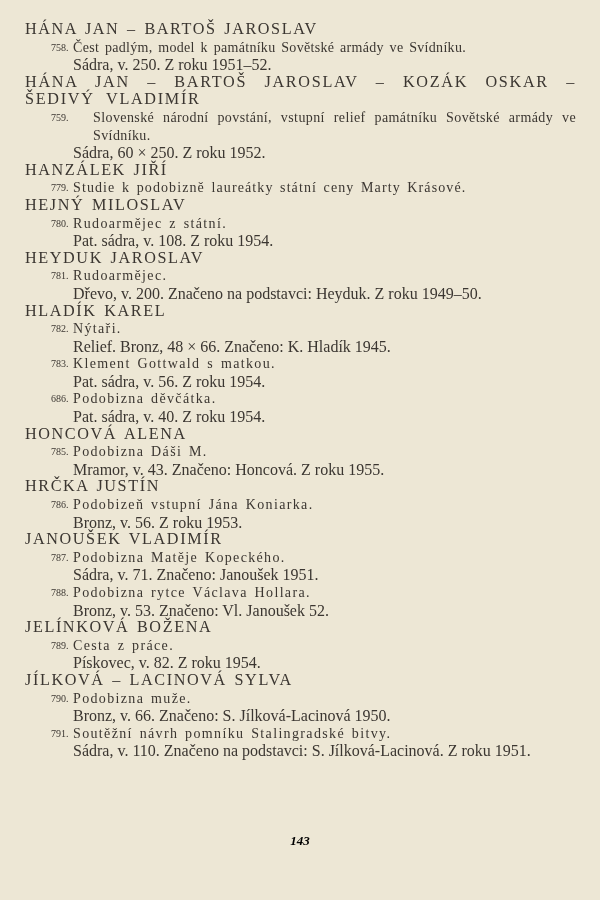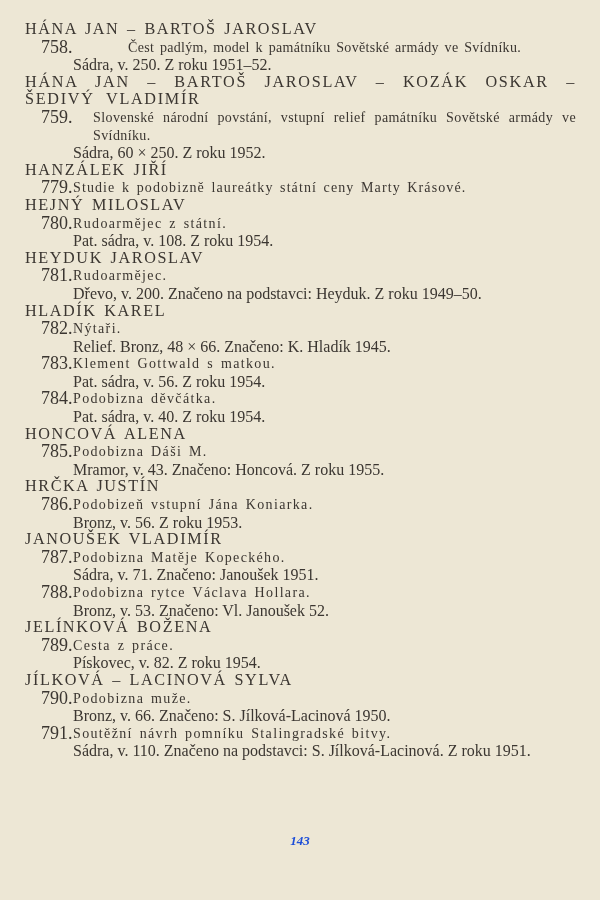--- a/index.html
+++ b/index.html
@@ -16,45 +16,45 @@
   .entry { margin:0; }
   .artist {
     font-size:16.2px; line-height:17.6px;
     letter-spacing:1.6px; word-spacing:2px;
     text-transform:uppercase;
     margin:0;
   }
   .artist.justify { text-align:justify; text-align-last:left; word-spacing:6px; letter-spacing:1.7px; }
   .work { position:relative; padding-left:48px; }
   .work .num {
-    position:absolute; left:16px; top:0; font-size:18px; line-height:17.6px;
+    position:absolute; left:26px; top:0; font-size:10px; line-height:17.6px;
   }
   .work .title {
     font-size:14px; line-height:17.6px; letter-spacing:1.35px; word-spacing:2px;
     margin:0;
   }
   .work .title.justify { text-align:justify; letter-spacing:1px; }
   .work .detail {
     font-size:16px; line-height:17.6px; letter-spacing:0; margin:0;
   }
   .folio {
     position:absolute; left:0; width:600px; top:833px; text-align:center;
-    font-style:italic; font-weight:bold; font-size:13px; color:#1d4ed8;
+    font-style:italic; font-weight:bold; font-size:13px; color:#000000;
   }
 </style>
 </head>
 <body>
 
 <div class="page">
 
   <div class="entry">
     <p class="artist">HÁNA JAN – BARTOŠ JAROSLAV</p>
     <div class="work">
       <span class="num">758.</span>
-      <p class="title" style="letter-spacing:0.3px;text-align:center;">Čest padlým, model k památníku Sovětské armády ve Svídníku.</p>
+      <p class="title" style="letter-spacing:0.3px;">Čest padlým, model k památníku Sovětské armády ve Svídníku.</p>
       <p class="detail">Sádra, v. 250. Z roku 1951–52.</p>
     </div>
   </div>
 
   <div class="entry">
     <p class="artist justify">HÁNA JAN – BARTOŠ JAROSLAV – KOZÁK OSKAR – ŠEDIVÝ VLADIMÍR</p>
     <div class="work">
       <span class="num">759.</span>
       <p class="title justify" style="letter-spacing:0.4px;margin-left:20px;">Slovenské národní povstání, vstupní relief památníku Sovětské armády ve Svídníku.</p>
       <p class="detail">Sádra, 60 × 250. Z roku 1952.</p>
@@ -93,21 +93,21 @@
       <span class="num">782.</span>
       <p class="title">Nýtaři.</p>
       <p class="detail">Relief. Bronz, 48 × 66. Značeno: K. Hladík 1945.</p>
     </div>
     <div class="work">
       <span class="num">783.</span>
       <p class="title">Klement Gottwald s matkou.</p>
       <p class="detail">Pat. sádra, v. 56. Z roku 1954.</p>
     </div>
     <div class="work">
-      <span class="num">784.</span>
+      <span class="num">686.</span>
       <p class="title">Podobizna děvčátka.</p>
       <p class="detail">Pat. sádra, v. 40. Z roku 1954.</p>
     </div>
   </div>
 
   <div class="entry">
     <p class="artist">HONCOVÁ ALENA</p>
     <div class="work">
       <span class="num">785.</span>
       <p class="title">Podobizna Dáši M.</p>

